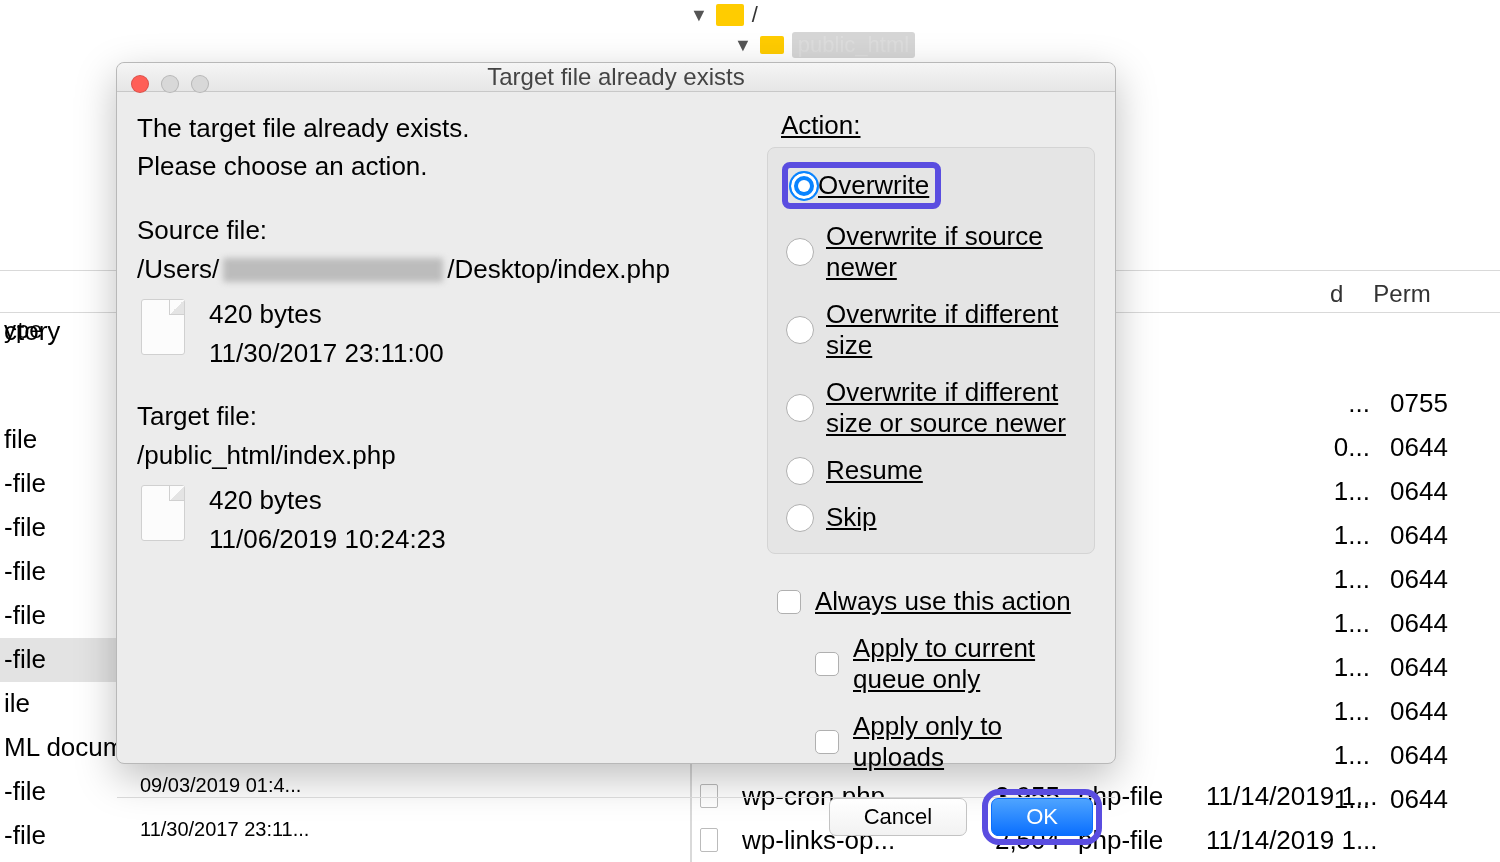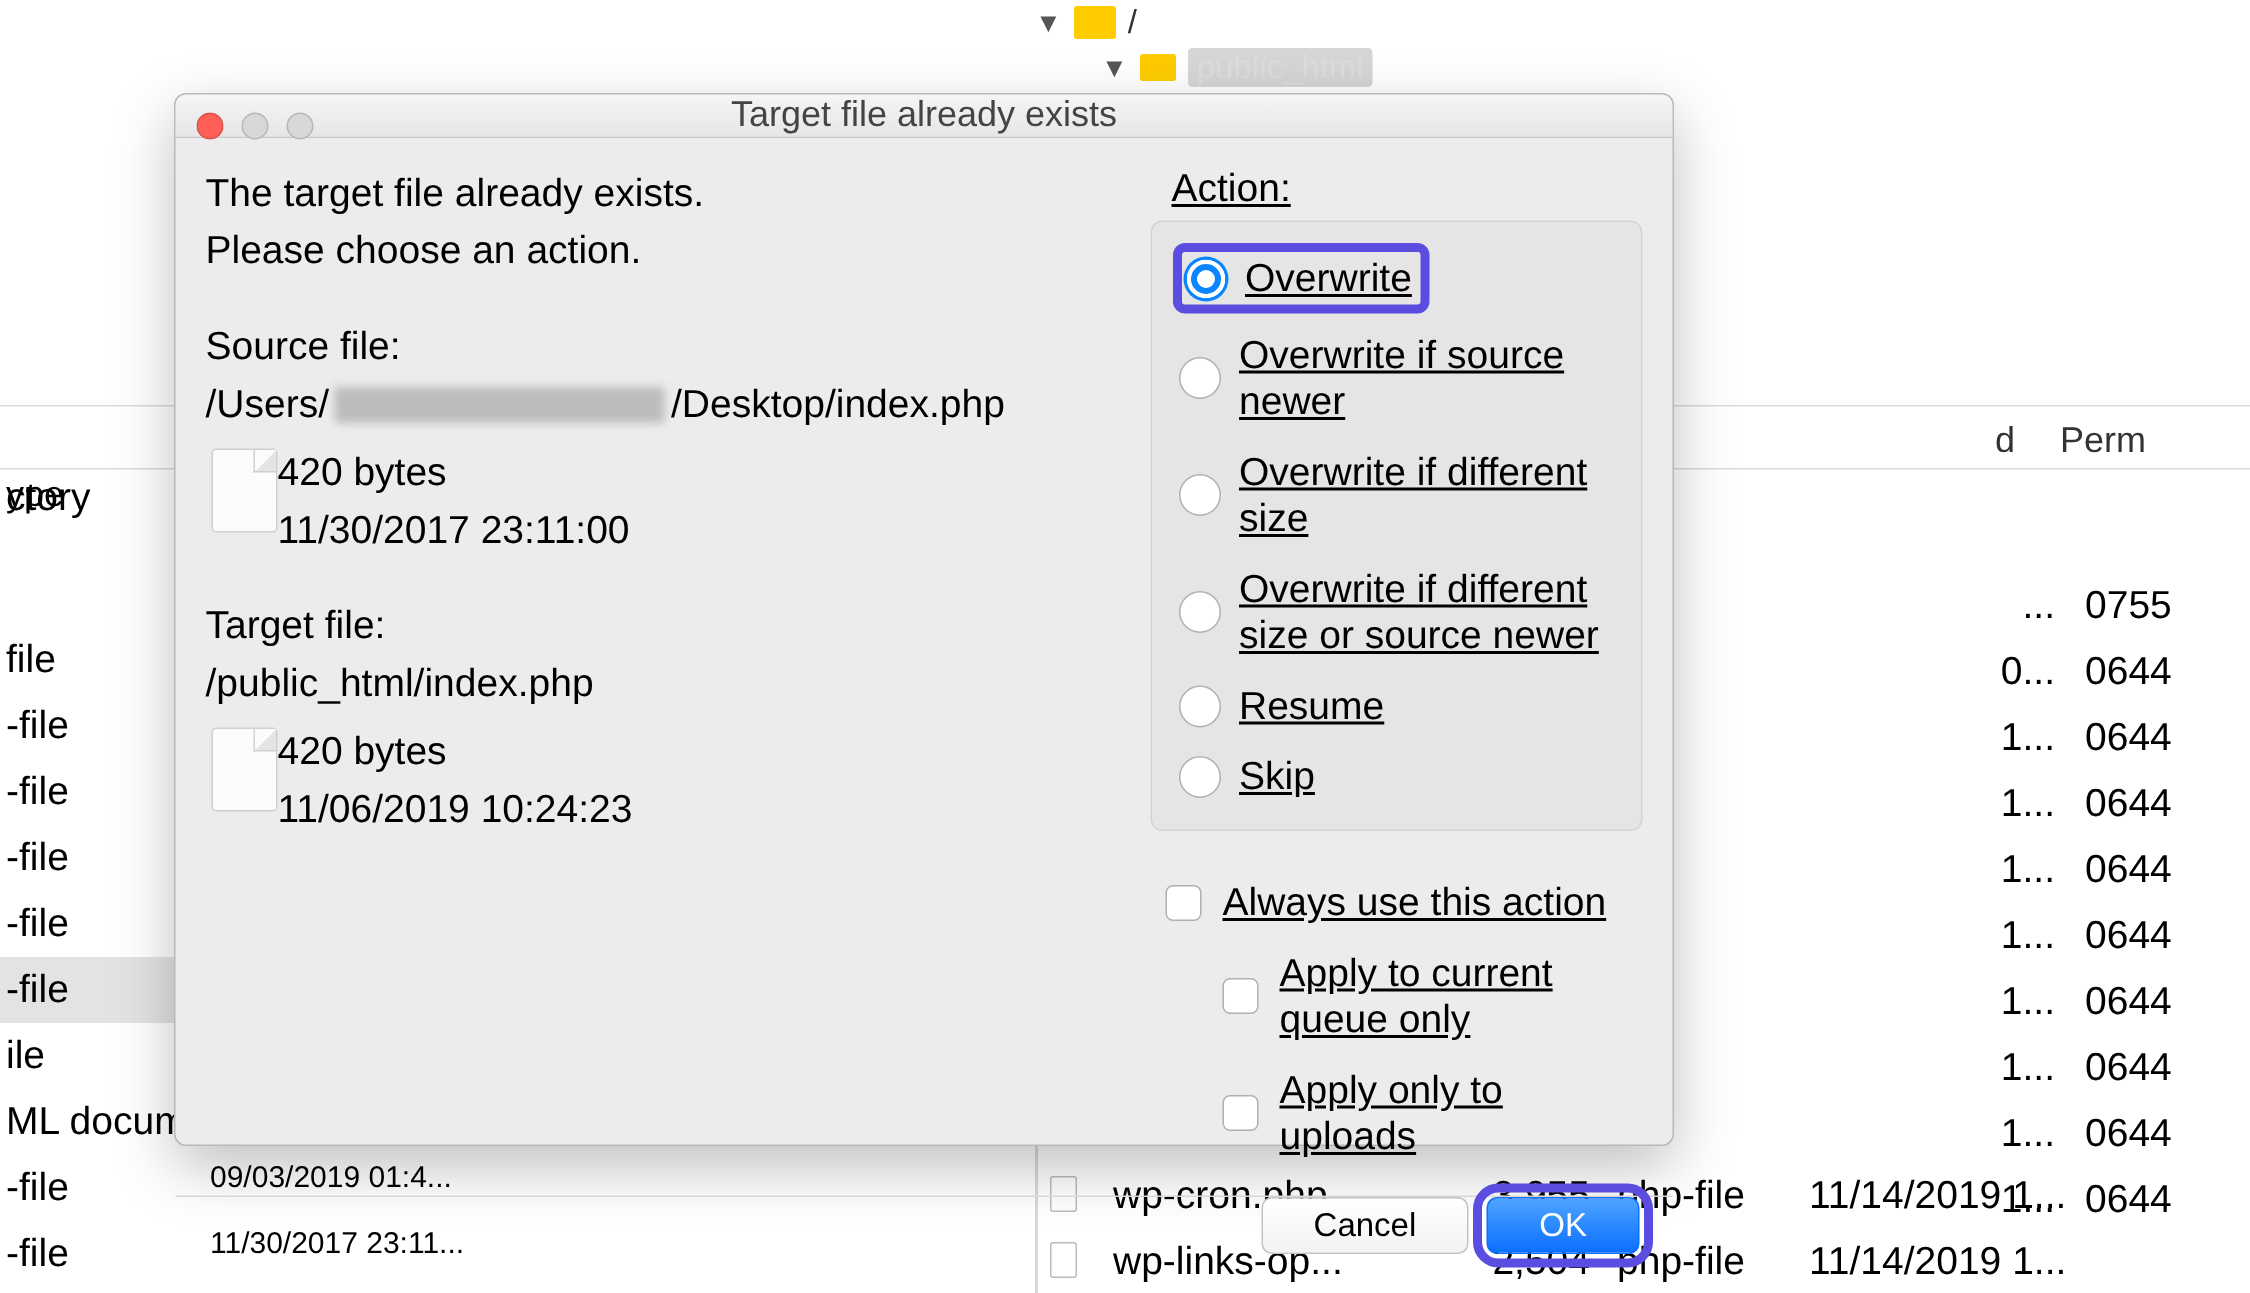--- a/index.html
+++ b/index.html
@@ -87,21 +87,21 @@
   .title { margin:0 auto; font-size:24px; color:#444; }
 
   .dbody {
     flex:1; display:flex; padding: 18px 20px 16px 20px; gap: 10px;
   }
   .left-pane { width: 620px; font-size:26px; color:#000; }
   .left-pane .msg { margin-bottom: 30px; line-height:1.45; }
   .left-pane .label { margin-bottom: 8px; }
   .left-pane .path { margin-bottom: 10px; display:flex; align-items:center; }
   .redact { display:inline-block; width:220px; height:24px; background:#bcbcbc; filter: blur(3px); margin:0 4px; border-radius:2px; }
-  .file-block { display:flex; align-items:flex-start; margin-bottom:28px; }
+  .file-block { display:flex; align-items:flex-start; gap:24px; margin-bottom:28px; }
   .page-icon {
     width:44px; height:56px; background:#fcfcfc; border:1px solid #d0d0d0;
     border-radius:3px; position:relative; margin-top:4px; margin-left:4px;
   }
   .page-icon::after {
     content:""; position:absolute; top:0; right:0; width:14px; height:14px;
     background:linear-gradient(135deg,#fcfcfc 50%,#e4e4e4 50%);
     border-left:1px solid #d0d0d0; border-bottom:1px solid #d0d0d0;
   }
   .file-meta div { line-height:1.5; }
@@ -121,31 +121,31 @@
   .radio.checked {
     border-color:#0a84ff;
     background: radial-gradient(circle,#0a84ff 0 45%, #fff 46% 100%);
     box-shadow: inset 0 0 0 3px #fff;
   }
   .radio.checked::after{
     content:""; width:12px; height:12px; background:#fff; border-radius:50%;
   }
   .radio.checked { background:#0a84ff; }
   .radio.checked { box-shadow: inset 0 0 0 3px #fff, 0 0 0 1px #0a84ff; }
-  .hl { outline: 6px solid #5a4de0; outline-offset: -2px; border-radius:4px; padding:4px 8px 4px 4px; display:inline-flex; align-items:center; gap:12px;}
+  .hl { outline: 6px solid #5a4de0; outline-offset: -2px; border-radius:4px; padding:4px 8px 4px 4px; display:inline-flex; align-items:center; }
   .checkbox-row { display:flex; align-items:center; gap:14px; padding:8px 0 8px 4px; }
   .checkbox-row.indent { padding-left:42px; }
   .checkbox {
     width:24px; height:24px; border:1px solid #b0b0b0; border-radius:5px; background:#fff; flex-shrink:0;
   }
   .checks { margin-top:24px; padding-left:6px; }
 
   .footer {
     border-top:1px solid #d7d7d7; height:74px; display:flex; align-items:center; justify-content:flex-end;
-    gap:12px; padding: 0 22px;
+    gap:24px; padding: 0 22px;
   }
   .btn {
     height:38px; padding:0 34px; border-radius:7px; font-size:22px; border:1px solid #c3c3c3;
     background:linear-gradient(#ffffff,#f2f2f2); cursor:pointer;
   }
   .btn.primary {
     background:linear-gradient(#4ea4ff,#0a6fff); color:#fff; border:1px solid #0a6fff;
   }
   .hl-ok { outline:6px solid #5a4de0; outline-offset:3px; border-radius:8px; display:inline-block; }
 

